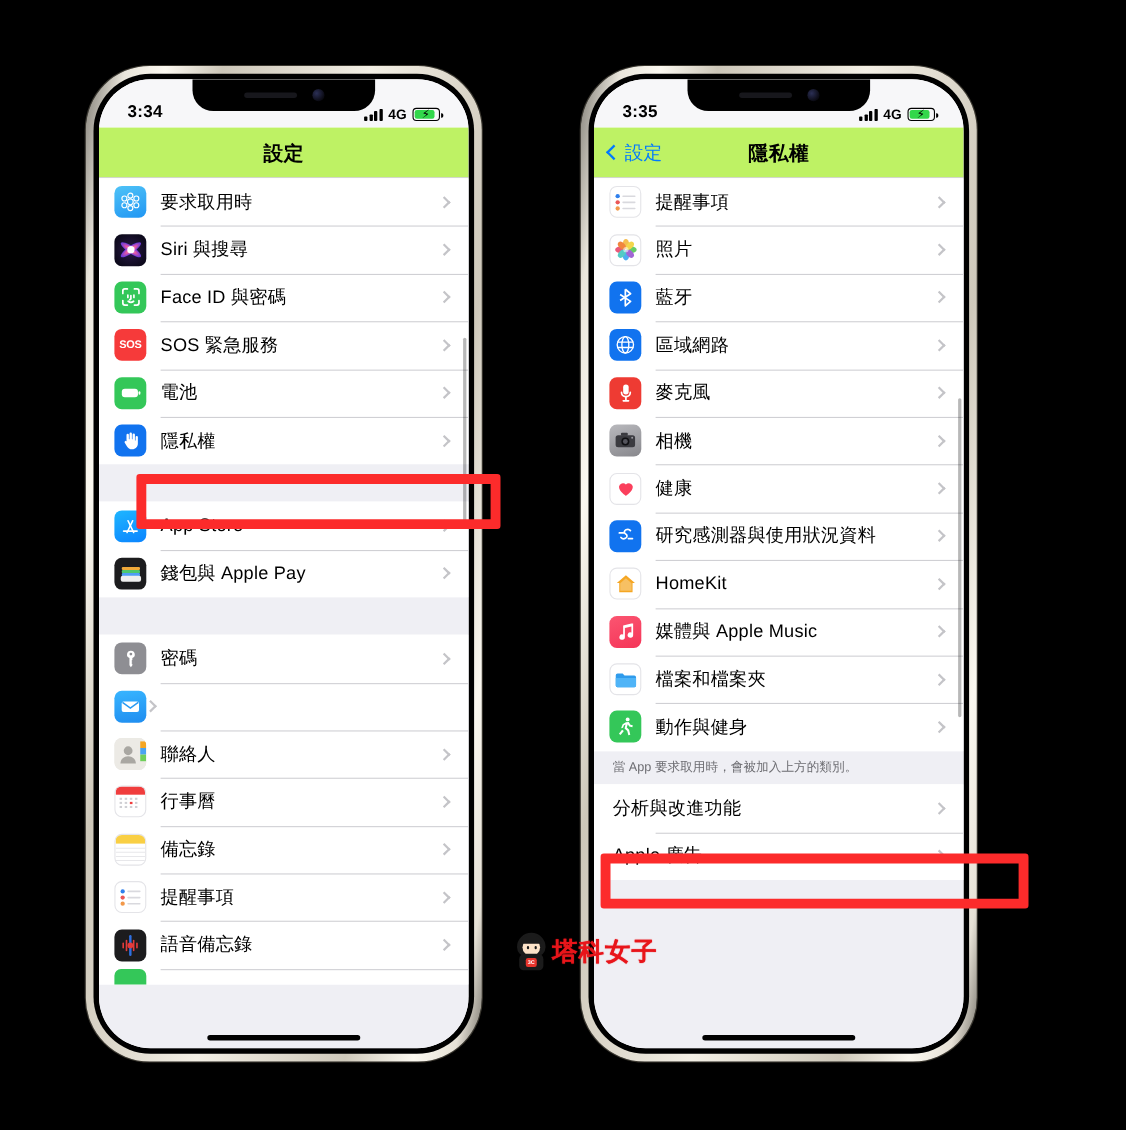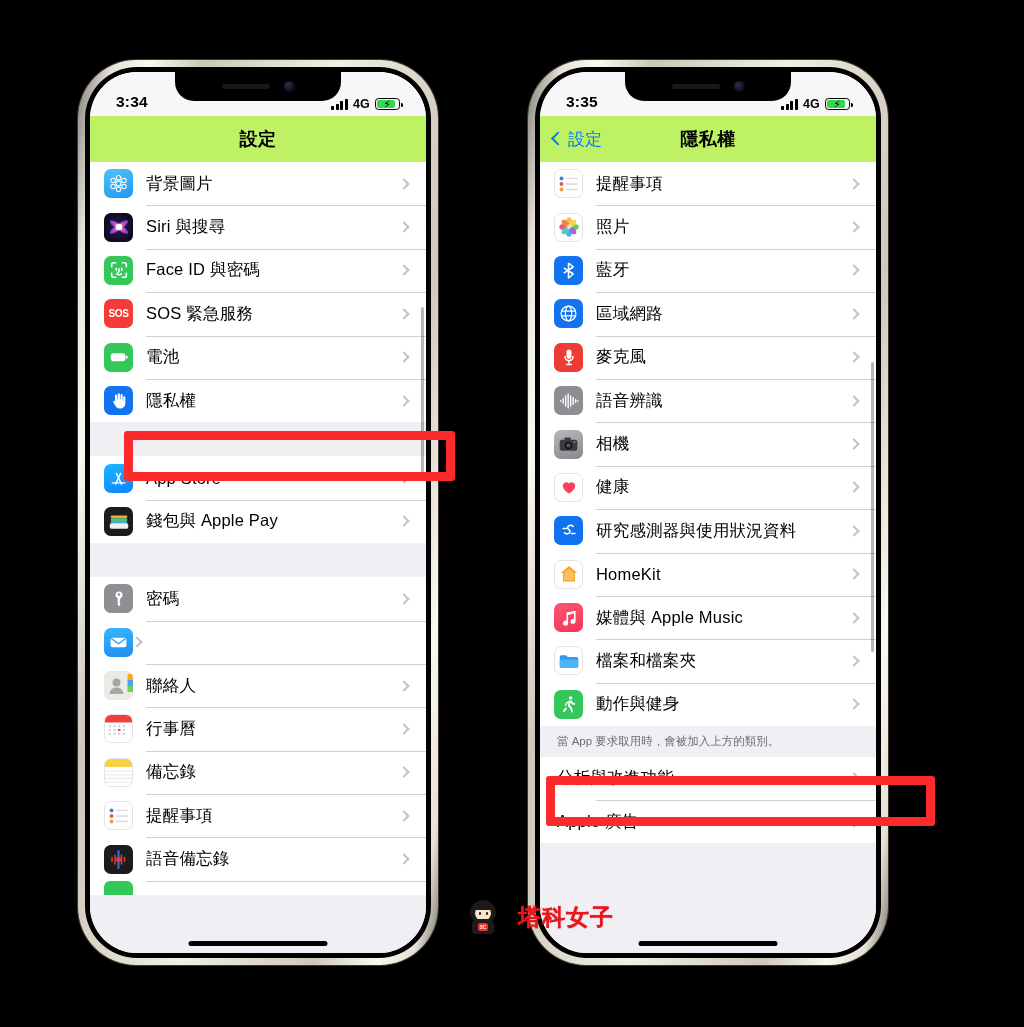--- a/index.html
+++ b/index.html
@@ -128,22 +128,22 @@
   
   .scrollbar { position: absolute; right: 2px; width: 2.6px; border-radius: 2px;
     background: rgba(0,0,0,.28); z-index: 8; }
 
   
   .hl { position: absolute; border: 9px solid #fc2b2b; border-radius: 3px; z-index: 40; pointer-events:none; }
   .hl-left  { left: 124px; top: 431px; width: 331px; height: 50px; }
   .hl-right { left: 546px; top: 776px; width: 389px; height: 50px; }
 
   
-  .watermark { position: absolute; left: 468px; top: 900px; z-index: 60;
-    display: flex; align-items: center; gap: 20px; }
+  .watermark { position: absolute; left: 468px; top: 848px; z-index: 60;
+    display: flex; align-items: center; gap: 4px; }
   .wm-face { width: 30px; height: 34px; position: relative; }
   .wm-hair { position:absolute; left:2px; top:0; width:26px; height:22px;
     background:#1b1b1b; border-radius:13px 13px 9px 9px; }
   .wm-skin { position:absolute; left:7px; top:6px; width:16px; height:15px;
     background:#fde3c8; border-radius:8px 8px 9px 9px; }
   .wm-eye { position:absolute; top:12px; width:2.4px; height:2.8px; background:#1b1b1b; border-radius:50%; }
   .wm-eye.l{left:11px} .wm-eye.r{left:18px}
   .wm-bangs { position:absolute; left:6px; top:3px; width:18px; height:7px; background:#1b1b1b; border-radius:9px 9px 4px 4px;}
   .wm-body { position:absolute; left:4px; top:19px; width:22px; height:15px;
     background:#1b1b1b; border-radius:5px 5px 4px 4px; }
@@ -204,21 +204,21 @@
               <circle cx="12" cy="12" r="3"></circle>
                     <circle cx="12" cy="5.5" r="2.6"></circle>
                     <circle cx="12" cy="18.5" r="2.6"></circle>
               <circle cx="5.8" cy="8.5" r="2.6"></circle>
                     <circle cx="18.2" cy="8.5" r="2.6"></circle>
               <circle cx="5.8" cy="15.5" r="2.6"></circle>
                     <circle cx="18.2" cy="15.5" r="2.6"></circle>
                   </g>
                 </svg>
             </div>
-            <div class="row-label">背景圖片</div>
+            <div class="row-label">要求取用時</div>
             <div class="chev"></div>
           </div>
 
           <div class="row">
             <div class="row-ic" style="background:radial-gradient(circle at 50% 50%,#2a1a4a 0%,#0d0a1c 78%);">
               <svg width="26" height="26" viewBox="0 0 26 26">
                 <defs>
                     <radialGradient id="sg" cx="50%" cy="50%">
                       <stop offset="0%" stop-color="#fff"></stop>
                       <stop offset="45%" stop-color="#ff5fae"></stop>
@@ -522,31 +522,20 @@
                   <g fill="#fff">
               <rect x="9" y="3" width="6" height="11" rx="3"></rect>
               <path d="M6.3 11.5a.9.9 0 011.8 0 3.9 3.9 0 007.8 0 .9.9 0 011.8 0 5.7 5.7 0 01-4.8 5.6V20h2a.9.9 0 010 1.8H9.1A.9.9 0 019.1 20h2v-2.9a5.7 5.7 0 01-4.8-5.6z"></path>
                   </g>
                 </svg>
             </div>
             <div class="row-label">麥克風</div>
             <div class="chev"></div>
           </div>
 
-          <div class="row">
-            <div class="row-ic" style="background:#8e8e93;">
-              <svg width="24" height="24" viewBox="0 0 26 26">
-                  <g stroke="#fff" stroke-width="1.5" stroke-linecap="round">
-              <path d="M4 12.6v.8M6.7 10.5v5M9.4 7.5v11M12.1 5.5v15M14.8 7.5v11M17.5 9.5v7M20.2 11.5v3M22.6 12.6v.8"></path>
-                  </g>
-                </svg>
-            </div>
-            <div class="row-label">語音辨識</div>
-            <div class="chev"></div>
-          </div>
 
           <div class="row">
             <div class="row-ic" style="background:linear-gradient(160deg,#b9b9bd,#87878c);">
               <svg width="23" height="23" viewBox="0 0 26 26">
                 <rect x="3" y="7.5" width="20" height="12.5" rx="2.6" fill="#3b3b40"></rect>
                 <rect x="8.5" y="5" width="7" height="3" rx="1" fill="#3b3b40"></rect>
                 <circle cx="13" cy="14" r="4.1" fill="#0f0f12"></circle>
                   <circle cx="13" cy="14" r="2.5" fill="#54545c"></circle>
                 <circle cx="20" cy="10.2" r="1" fill="#9a9aa0"></circle>
                 </svg>

